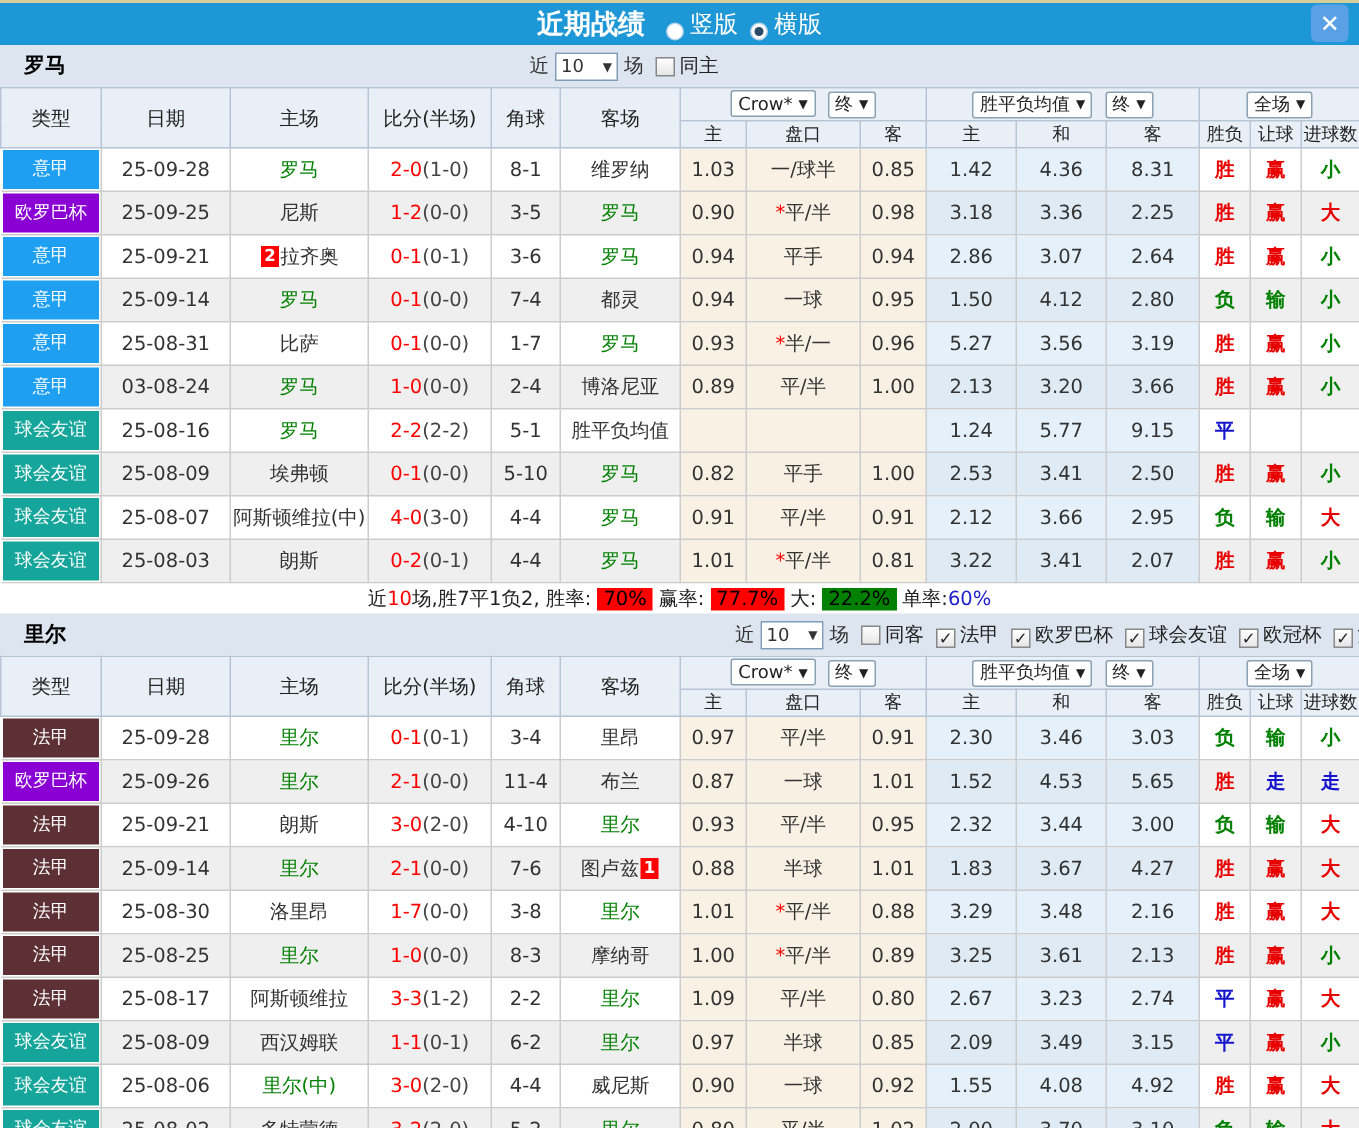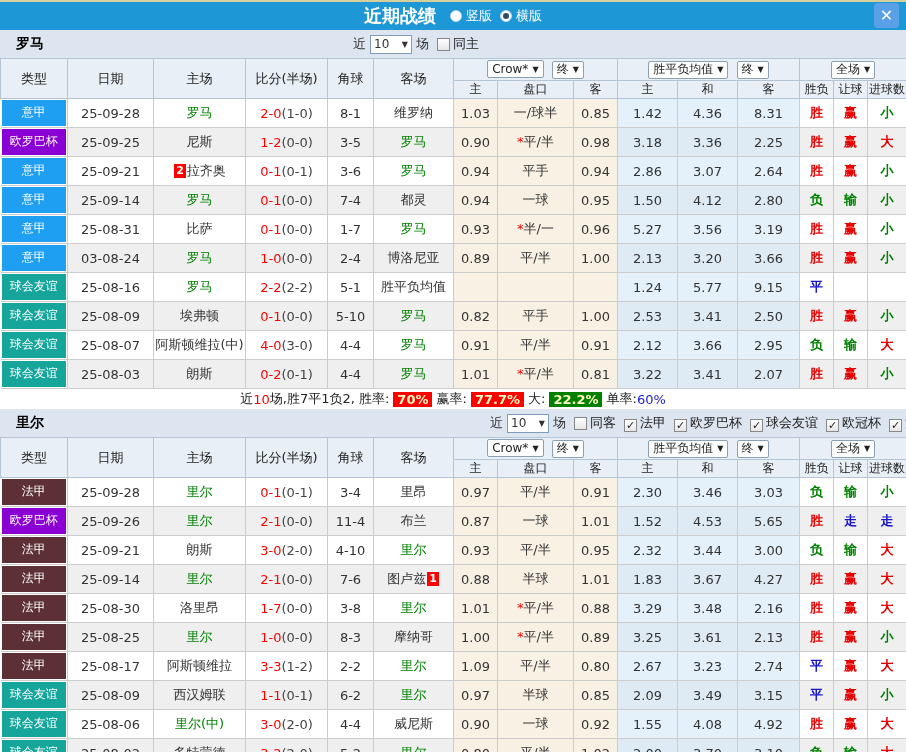--- a/index.html
+++ b/index.html
@@ -2,21 +2,21 @@
 <html><head>
 <meta charset="utf-8">
 <style>
   * { box-sizing: border-box; margin: 0; padding: 0; }
   html,body { width: 906px; height: 752px; overflow: hidden; background: #fff;
     font-family: "DejaVu Sans", "Liberation Sans", sans-serif; font-size: 13px; color: #333; }
   .top-accent { height: 2px; background: #d6cf9c; }
   .titlebar { position: relative; height: 28px; background: #1d97d6; display: flex;
     align-items: center; justify-content: center; color: #fff; }
   .titlebar .title { font-weight: bold; font-size: 18px; }
-  .radio-group { display: flex; align-items: center; margin-left: 6px; font-size: 13px; }
+  .radio-group { display: flex; align-items: flex-end; margin-left: 6px; font-size: 16px; }
   .radio { width: 12px; height: 12px; border-radius: 50%; background: #fff;
     border: 1px solid #b8d6ea; display: inline-block; margin: 0 4px 0 8px; position: relative; }
   .radio.checked::after { content:""; position: absolute; left: 2px; top: 2px; width: 6px;
     height: 6px; border-radius: 50%; background: #2b4a66; }
   .close-btn { position: absolute; right: 7px; top: 1px; width: 25px; height: 25px;
     background: #5aa0e6; border-radius: 4px; color: #fff; font-weight: bold; font-size: 16px;
     display: flex; align-items: center; justify-content: center; cursor: pointer; }
   .filter-bar { position: relative; height: 28px; background: #dde6f0; display: flex; align-items: center; }
   .team-name { margin-left: 16px; font-weight: bold; font-size: 14px; color: #000; }
   .filters { position: absolute; top: 0; height: 28px; display: flex; align-items: center; white-space: nowrap; }
@@ -50,21 +50,21 @@
   .score-half { color: #444; }
   .card { display: inline-block; background: #f00; color: #fff; font-size: 11px; font-weight: bold;
     padding: 0 2px; margin: 0 1px; line-height: 14px; vertical-align: 1px; }
   td.c-crow { background: rgba(250,240,226,0.9); }
   td.c-avg { background: rgba(210,232,247,0.6); }
   .star { color: #f00; }
   td.c-res { font-weight: bold; }
   .stats-bar { height: 20px; display: flex; align-items: center; justify-content: center;
     font-size: 13px; color: #222; background: #fff; white-space: nowrap; }
   .stats-bar .red-num { color: #f00; }
-  .pct { color: #fef9c3; font-weight: bold; padding: 0 4px; margin: 0 4px; }
+  .pct { color: #000000; font-weight: normal; padding: 0 4px; margin: 0 4px; }
   .pct-red { background: #f00; }
   .pct-green { background: #008000; }
   .blue-num { color: #2222cc; }
 </style>
 </head>
 <body>
 
 <div class="top-accent"></div>
 
 <div class="titlebar">

